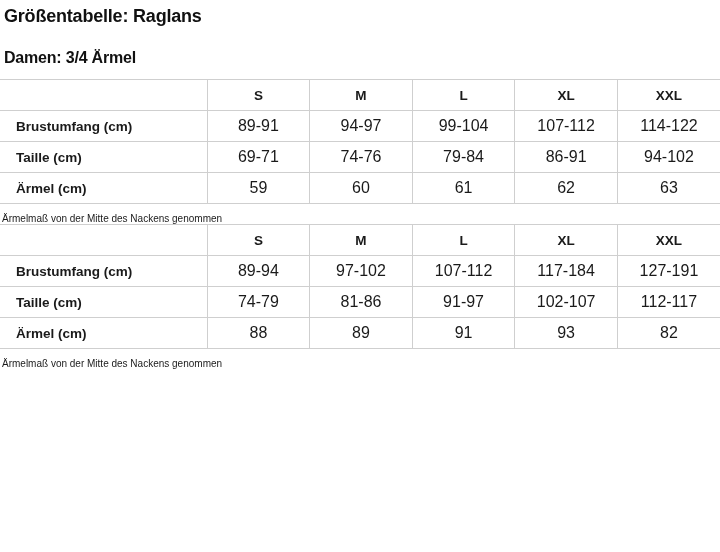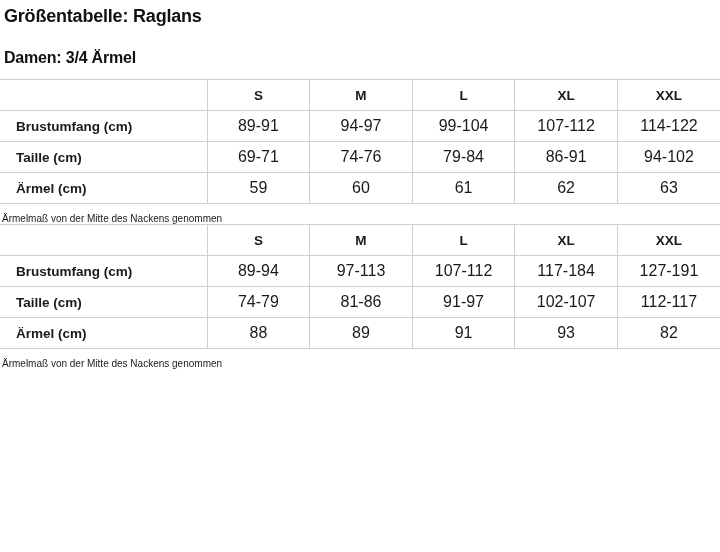--- a/index.html
+++ b/index.html
@@ -144,21 +144,21 @@
           <th class="colhead">M</th>
           <th class="colhead">L</th>
           <th class="colhead">XL</th>
           <th class="colhead">XXL</th>
         </tr>
       </thead>
       <tbody>
         <tr>
           <td class="rowhead">Brustumfang (cm)</td>
           <td class="val">89-94</td>
-          <td class="val">97-113</td>
+          <td class="val">97-102</td>
           <td class="val">107-112</td>
           <td class="val">117-184</td>
           <td class="val">127-191</td>
         </tr>
         <tr>
           <td class="rowhead">Taille (cm)</td>
           <td class="val">74-79</td>
           <td class="val">81-86</td>
           <td class="val">91-97</td>
           <td class="val">102-107</td>

